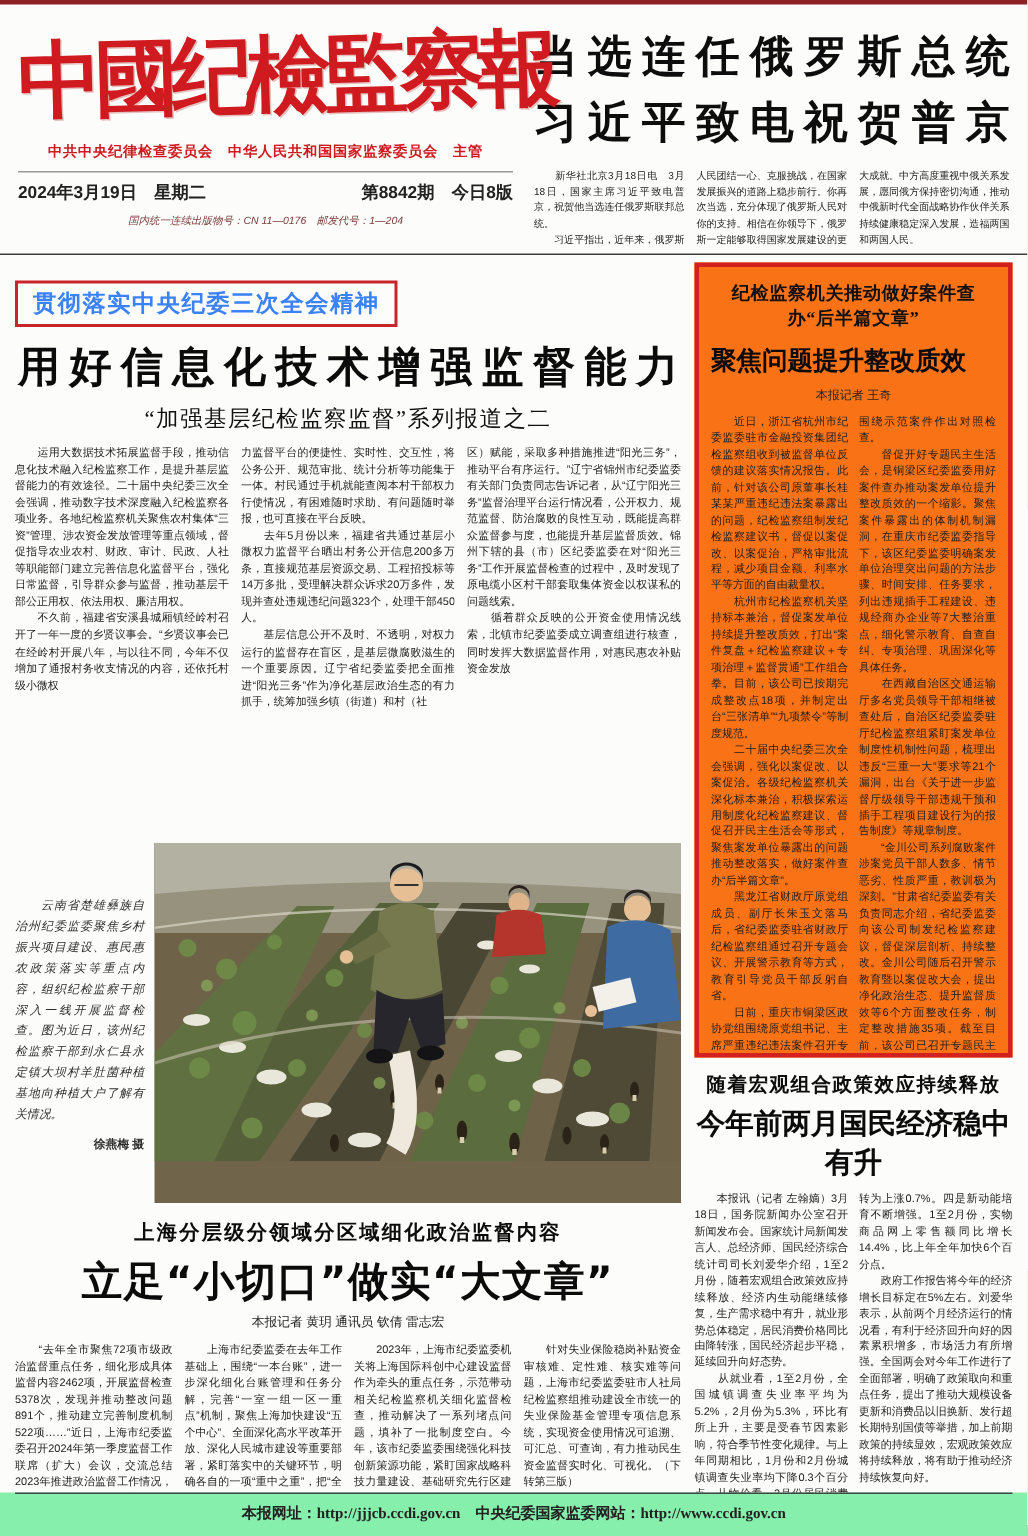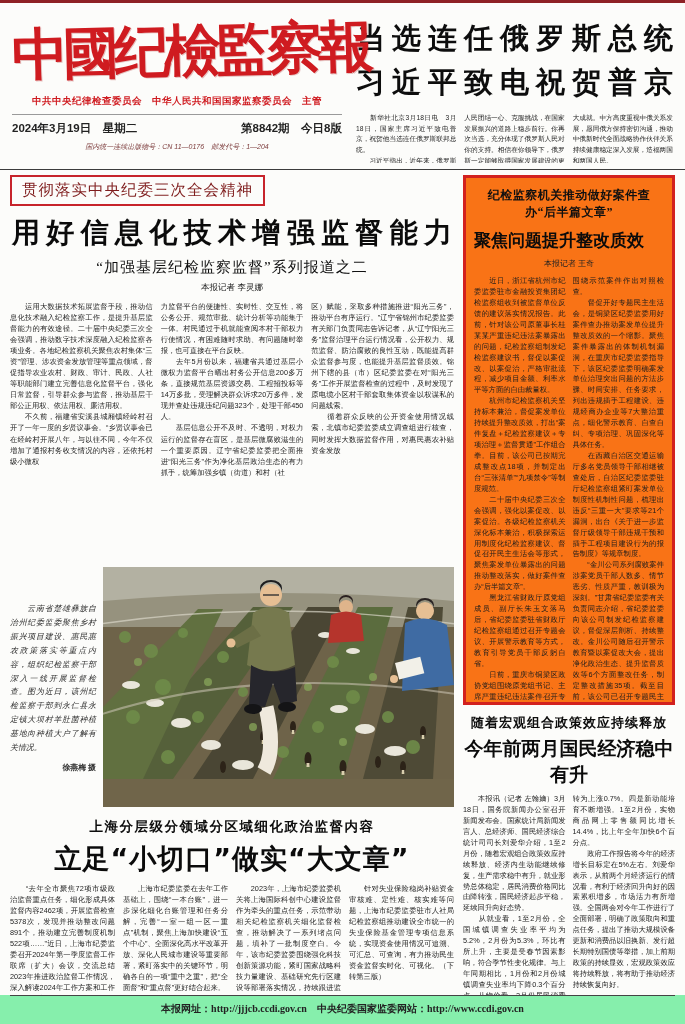--- a/index.html
+++ b/index.html
@@ -26,21 +26,21 @@
   .lead-headline span{display:block;text-align:justify;text-align-last:justify;}
   .cols{display:flex;gap:8px;}
   .col{flex:1;overflow:hidden;text-align:justify;white-space:pre-line;color:#1c1c1c;}
   .lead-cols{margin-top:9px;height:50px;font-size:6.7px;line-height:1.6;}
   .page-divider{border-top:1.5px solid #3c3c3c;margin-top:6px;}
   
   .grid{display:flex;gap:9px;padding:5px 10px 0 10px;}
   .left-zone{width:444px;flex:none;}
   .right-zone{flex:1;min-width:0;}
   
-  .kicker-box{display:inline-block;border:2px solid #c7242b;color:#7f1d1d;font-weight:normal;font-size:15.5px;padding:3px 10px;font-family:"Liberation Serif",serif;letter-spacing:1px;}
+  .kicker-box{display:inline-block;border:2px solid #c7242b;color:#3b82f6;font-weight:bold;font-size:15.5px;padding:3px 10px;font-family:"Liberation Serif",serif;letter-spacing:1px;margin-top:12px;}
   .main-headline{margin:10px 2px 0 2px;font-size:28px;font-weight:900;color:#0b0b0b;text-align:justify;text-align-last:justify;font-family:"DejaVu Sans",sans-serif;line-height:1.2;}
   .subhead{text-align:center;font-size:15px;margin-top:8px;font-family:"Liberation Serif",serif;color:#111;letter-spacing:1px;}
   .byline{text-align:center;font-size:8.5px;color:#222;margin-top:5px;}
   .main-cols{margin-top:7px;height:258px;font-size:7.3px;line-height:1.52;}
   
   .photo-row{display:flex;gap:7px;margin-top:8px;height:240px;}
   .photo-caption{width:86px;flex:none;font-size:7.9px;line-height:1.75;font-family:"Liberation Serif",serif;font-style:italic;color:#2e2e2e;padding-top:22px;text-align:justify;white-space:pre-line;}
   .photo-credit{text-align:right;margin-top:6px;font-weight:bold;font-style:normal;}
   .photo-frame{flex:1;overflow:hidden;background:#70654a;}
   
@@ -95,21 +95,20 @@
   </header>
 
   <div class="page-divider"></div>
 
   <main class="grid">
 
     <section class="left-zone">
       <div class="kicker-box">贯彻落实中央纪委三次全会精神</div>
       <h2 class="main-headline">用好信息化技术增强监督能力</h2>
       <div class="subhead">“加强基层纪检监察监督”系列报道之二</div>
-      <div class="byline">本报记者 李灵娜</div>
       <div class="cols main-cols">
         <div class="col">　　运用大数据技术拓展监督手段，推动信息化技术融入纪检监察工作，是提升基层监督能力的有效途径。二十届中央纪委三次全会强调，推动数字技术深度融入纪检监察各项业务。各地纪检监察机关聚焦农村集体“三资”管理、涉农资金发放管理等重点领域，督促指导农业农村、财政、审计、民政、人社等职能部门建立完善信息化监督平台，强化日常监督，引导群众参与监督，推动基层干部公正用权、依法用权、廉洁用权。
 　　不久前，福建省安溪县城厢镇经岭村召开了一年一度的乡贤议事会。“乡贤议事会已在经岭村开展八年，与以往不同，今年不仅增加了通报村务收支情况的内容，还依托村级小微权</div>
         <div class="col">力监督平台的便捷性、实时性、交互性，将公务公开、规范审批、统计分析等功能集于一体。村民通过手机就能查阅本村干部权力行使情况，有困难随时求助、有问题随时举报，也可直接在平台反映。
 　　去年5月份以来，福建省共通过基层小微权力监督平台晒出村务公开信息200多万条，直接规范基层资源交易、工程招投标等14万多批，受理解决群众诉求20万多件，发现并查处违规违纪问题323个，处理干部450人。
 　　基层信息公开不及时、不透明，对权力运行的监督存在盲区，是基层微腐败滋生的一个重要原因。辽宁省纪委监委把全面推进“阳光三务”作为净化基层政治生态的有力抓手，统筹加强乡镇（街道）和村（社</div>
         <div class="col">区）赋能，采取多种措施推进“阳光三务”，推动平台有序运行。”辽宁省锦州市纪委监委有关部门负责同志告诉记者，从“辽宁阳光三务”监督治理平台运行情况看，公开权力、规范监督、防治腐败的良性互动，既能提高群众监督参与度，也能提升基层监督质效。锦州下辖的县（市）区纪委监委在对“阳光三务”工作开展监督检查的过程中，及时发现了原电缆小区村干部套取集体资金以权谋私的问题线索。
 　　循着群众反映的公开资金使用情况线索，北镇市纪委监委成立调查组进行核查，同时发挥大数据监督作用，对惠民惠农补贴资金发放</div>
       </div>
 
@@ -218,20 +217,21 @@
               <path d="M302,56 q20,-10 42,2 l7,60 -52,6 z" fill="#3f6ba3"></path>
               <rect x="292" y="96" width="26" height="17" fill="#f2f0e8" transform="rotate(-14 292 96)"></rect>
               <circle cx="291" cy="112" r="4" fill="#e6bf94"></circle>
             </g>
           </svg>
         </div>
       </div>
 
       <div class="sh-kicker">上海分层级分领域分区域细化政治监督内容</div>
       <h2 class="sh-headline">立足“小切口”做实“大文章”</h2>
+      <div class="byline sh-byline">本报记者 黄玥 通讯员 钦倩 雷志宏</div>
       <div class="cols sh-cols">
         <div class="col">　　“去年全市聚焦72项市级政治监督重点任务，细化形成具体监督内容2462项，开展监督检查5378次，发现并推动整改问题891个，推动建立完善制度机制522项……”近日，上海市纪委监委召开2024年第一季度监督工作联席（扩大）会议，交流总结2023年推进政治监督工作情况，深入解读2024年工作方案和工作台账并作部署。</div>
         <div class="col">　　上海市纪委监委在去年工作基础上，围绕“一本台账”，进一步深化细化台账管理和任务分解，完善“一室一组一区一重点”机制，聚焦上海加快建设“五个中心”、全面深化高水平改革开放、深化人民城市建设等重要部署，紧盯落实中的关键环节，明确各自的一项“重中之重”，把“全面督”和“重点督”更好结合起来。</div>
         <div class="col">　　2023年，上海市纪委监委机关将上海国际科创中心建设监督作为牵头的重点任务，示范带动相关纪检监察机关细化监督检查，推动解决了一系列堵点问题，填补了一批制度空白。今年，该市纪委监委围绕强化科技创新策源功能，紧盯国家战略科技力量建设、基础研究先行区建设等部署落实情况，持续跟进监督。</div>
         <div class="col">　　针对失业保险稳岗补贴资金审核难、定性难、核实难等问题，上海市纪委监委驻市人社局纪检监察组推动建设全市统一的失业保险基金管理专项信息系统，实现资金使用情况可追溯、可汇总、可查询，有力推动民生资金监督实时化、可视化。（下转第三版）</div>
       </div>
     </section>
 
     <aside class="right-zone">
       <div class="red-box">

